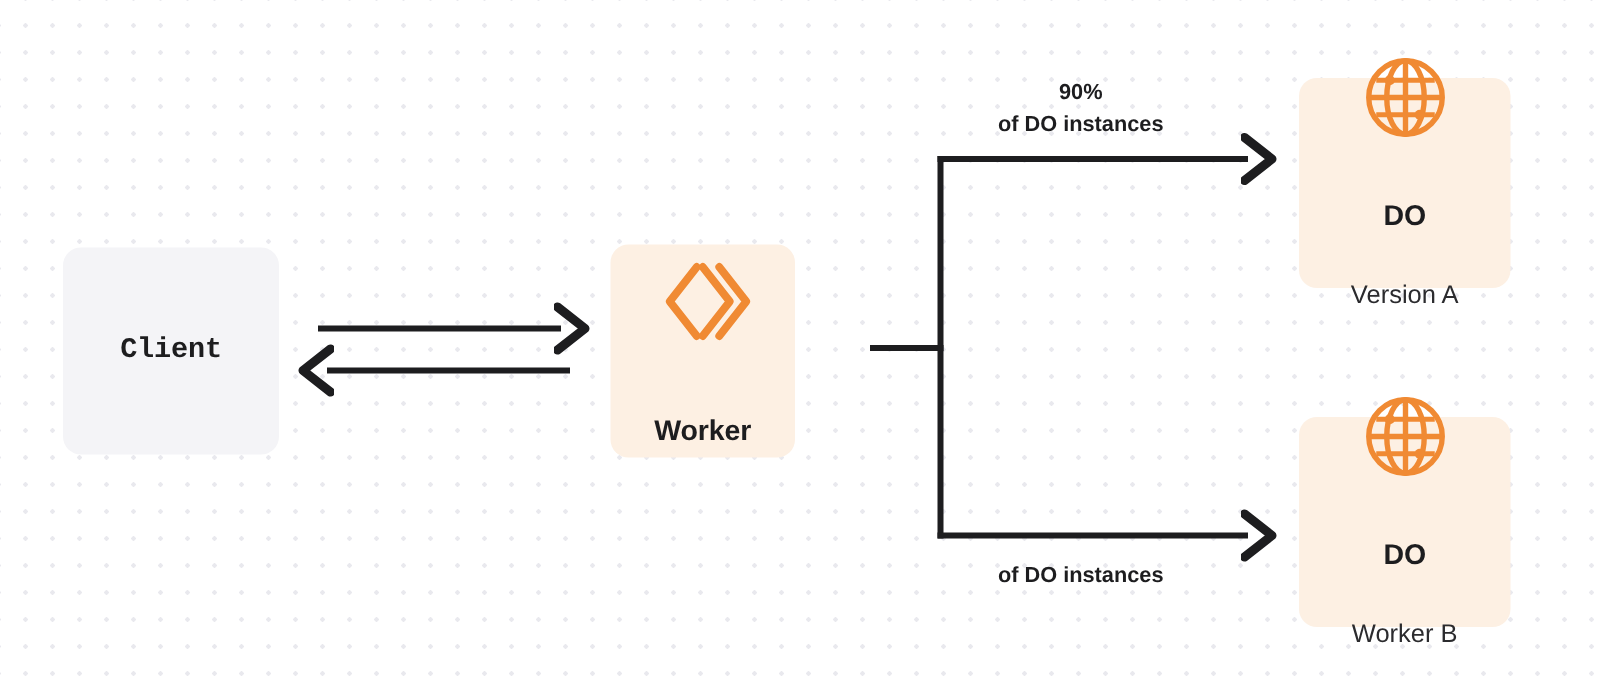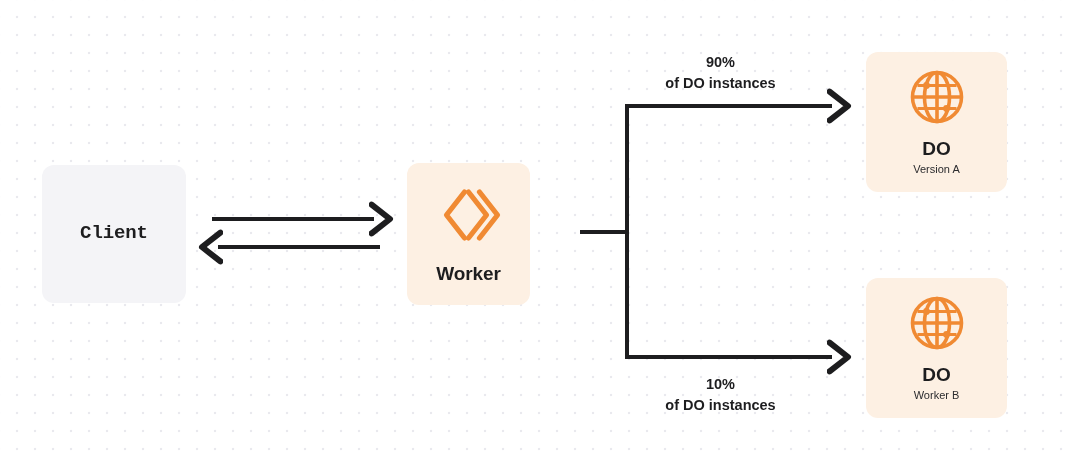--- a/index.html
+++ b/index.html
@@ -23,20 +23,21 @@
 
   
   .node {
     position: absolute;
     box-sizing: border-box;
     border-radius: 12px;
     display: flex;
     flex-direction: column;
     align-items: center;
     justify-content: center;
+    gap: 28px;
   }
   .node.client {
     left: 42px;
     top: 165px;
     width: 144px;
     height: 138px;
     background: #f4f4f7;
     font-family: Liberation Mono, monospace;
   }
   .node.worker {
@@ -62,21 +63,21 @@
   }
 
   .node-title {
     font-size: 19px;
     font-weight: 700;
     color: #1d1d1f;
     letter-spacing: -0.1px;
     line-height: 1.15;
   }
   .node-subtitle {
-    font-size: 11px;
+    font-size: 17px;
     font-weight: 400;
     color: #2b2b2e;
     line-height: 1.3;
     margin-top: 2px;
   }
 
   .icon-wrap {
     display: block;
     line-height: 0;
   }
@@ -143,21 +144,20 @@
       <line x1="625" y1="357" x2="832" y2="357" stroke="#1d1d1f" stroke-width="4" stroke-linecap="butt" marker-end="url(#arrowR)"></line>
     </g>
   </svg>
 
   <div class="edge-label top-pct">
     <div>90%</div>
     <div>of DO instances</div>
   </div>
 
   <div class="edge-label bottom-pct">
-    <div>10%</div>
     <div>of DO instances</div>
   </div>
 
   <div class="node client">
     <div class="node-title">Client</div>
   </div>
 
   <div class="node worker">
     <span class="icon-wrap">
       <svg width="64" height="64" viewBox="0 0 64 64">

